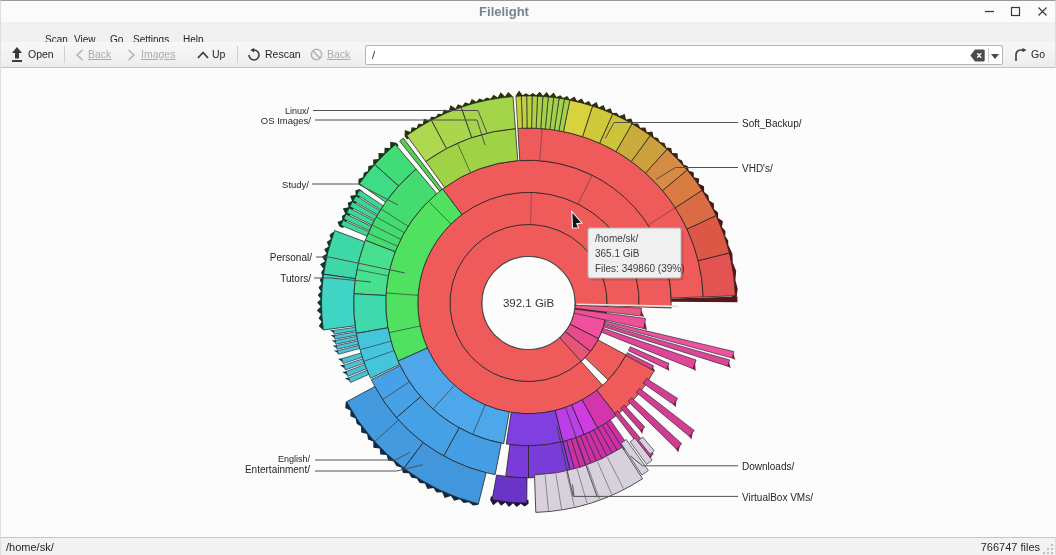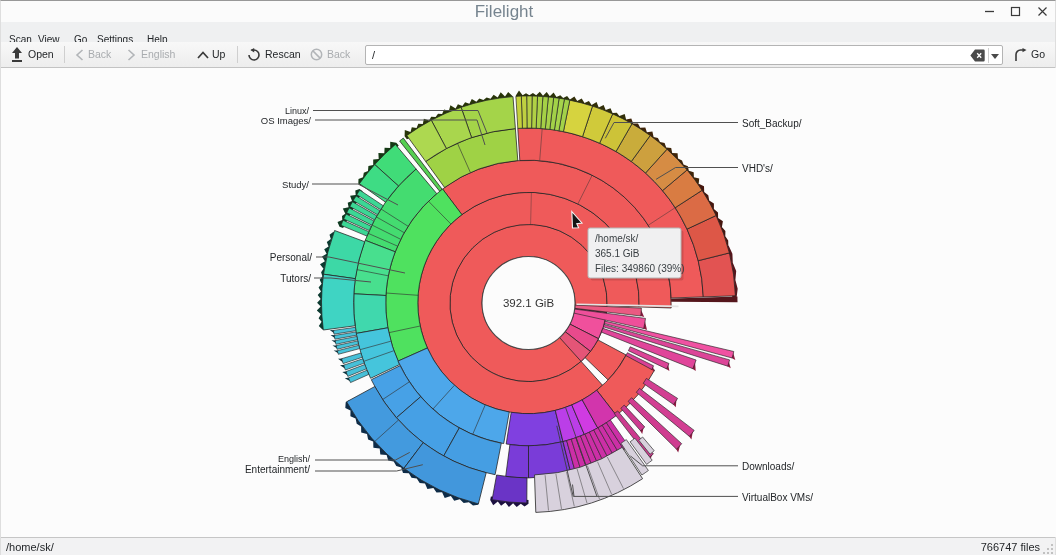--- a/index.html
+++ b/index.html
@@ -1,26 +1,26 @@
 <!DOCTYPE html>
 <html><head>
 <meta charset="utf-8">
 <style>
 * { margin:0; padding:0; box-sizing:border-box; }
 html,body { width:1056px; height:555px; font-family:"Liberation Sans", sans-serif; background:#fcfcfc; overflow:hidden; }
 #win { position:relative; width:1056px; height:555px; border:1px solid #dedede; border-top:1px solid #989898; }
 #titlebar { position:absolute; left:0; top:0; width:100%; height:21px; background:#fbfbfb; }
-#title { position:absolute; left:0; top:0; width:1006px; text-align:center; font-size:17px; font-weight:normal; color:#76848f; line-height:21px; }
+#title { position:absolute; left:0; top:0; width:1006px; text-align:center; font-size:13px; font-weight:bold; color:#76848f; line-height:21px; }
 .winbtn { position:absolute; }
 #menubar { position:absolute; left:0; top:21px; width:100%; height:20px; background:#eff0f1; font-size:10px; color:#232629; }
-#menubar span.mi { position:absolute; top:8px; line-height:20px; }
+#menubar span.mi { position:absolute; top:8px; line-height:20px;margin-left:36px; }
 #menubar u { text-decoration:underline; }
 #toolbar { position:absolute; left:0; top:41px; width:100%; height:26px; background:linear-gradient(#f8f8f8,#ededed); border-bottom:1px solid #c3c3c3; font-size:10.5px; font-weight:500; color:#232629; }
 .tbtxt { position:absolute; top:0; line-height:25px; }
-.dis { color:#a9acaf; }
+.dis { color:#a9acaf;text-decoration:underline; }
 .tsep { position:absolute; top:4px; width:1px; height:17px; background:#cfcfcf; }
 #urlbox { position:absolute; left:364px; top:3px; width:638px; height:20px; background:#fff; border:1px solid #b4b4b4; border-radius:2px; }
 #urltext { position:absolute; left:6px; top:0; line-height:18px; font-size:11px; color:#232629; }
 #canvas { position:absolute; left:0; top:67px; width:1056px; height:469px; background:#fcfcfc; }
 #statusbar { position:absolute; left:0; top:536px; width:100%; height:19px; background:#f2f2f3; border-top:1px solid #c6c6c6; font-size:11px; color:#232629; }
 </style>
 </head>
 <body>
 <div id="win">
   <div id="titlebar">
@@ -49,21 +49,21 @@
       </svg>
     <span class="tbtxt" style="left:27px">Open</span>
     <div class="tsep" style="left:63px"></div>
     <svg style="position:absolute;left:74px;top:7px" width="9" height="12" viewBox="0 0 9 12">
         <path d="M7.5 1 L2 6 L7.5 11" stroke="#b2b5b8" stroke-width="1.6" fill="none"></path>
       </svg>
     <span class="tbtxt dis" style="left:87px">Back</span>
     <svg style="position:absolute;left:126px;top:7px" width="9" height="12" viewBox="0 0 9 12">
         <path d="M1.5 1 L7 6 L1.5 11" stroke="#b2b5b8" stroke-width="1.6" fill="none"></path>
       </svg>
-    <span class="tbtxt dis" style="left:140px">English</span>
+    <span class="tbtxt dis" style="left:140px">Images</span>
     <svg style="position:absolute;left:196px;top:9px" width="12" height="8" viewBox="0 0 12 8">
         <path d="M1 7 L6 1.5 L11 7" stroke="#3a3a3a" stroke-width="1.7" fill="none"></path>
       </svg>
     <span class="tbtxt" style="left:211px">Up</span>
     <div class="tsep" style="left:236px"></div>
     <svg style="position:absolute;left:246px;top:6px" width="14" height="14" viewBox="0 0 14 14">
         <path d="M2 7 A5 5 0 1 0 7 2 H4.5" stroke="#3a3a3a" stroke-width="1.6" fill="none"></path>
         <path d="M7.2 0 L3.4 2.1 L7.2 4.4 Z" fill="#3a3a3a"></path>
       </svg>
     <span class="tbtxt" style="left:264px">Rescan</span>

